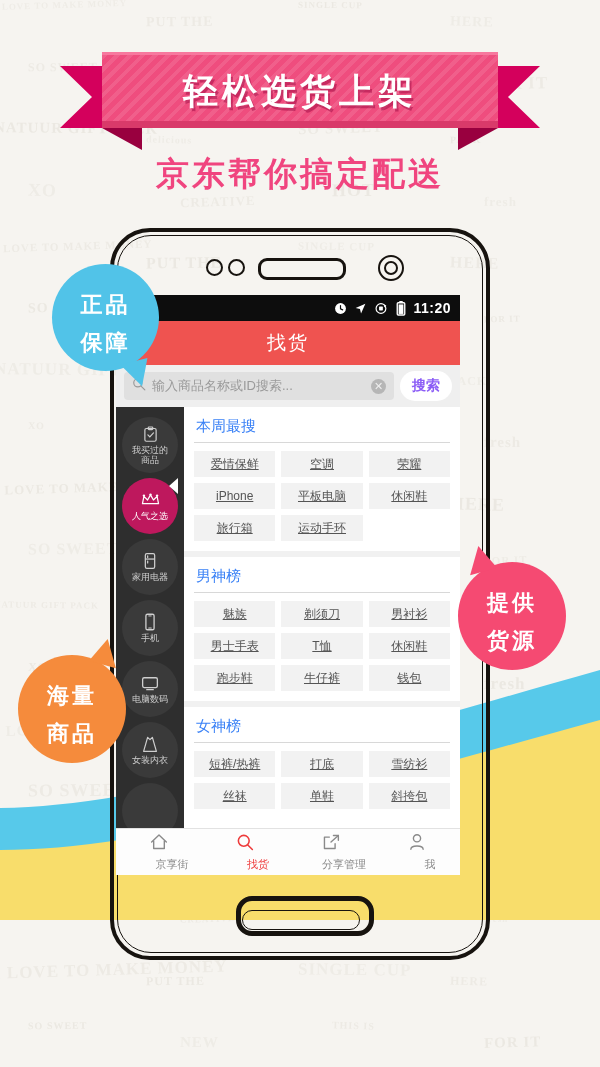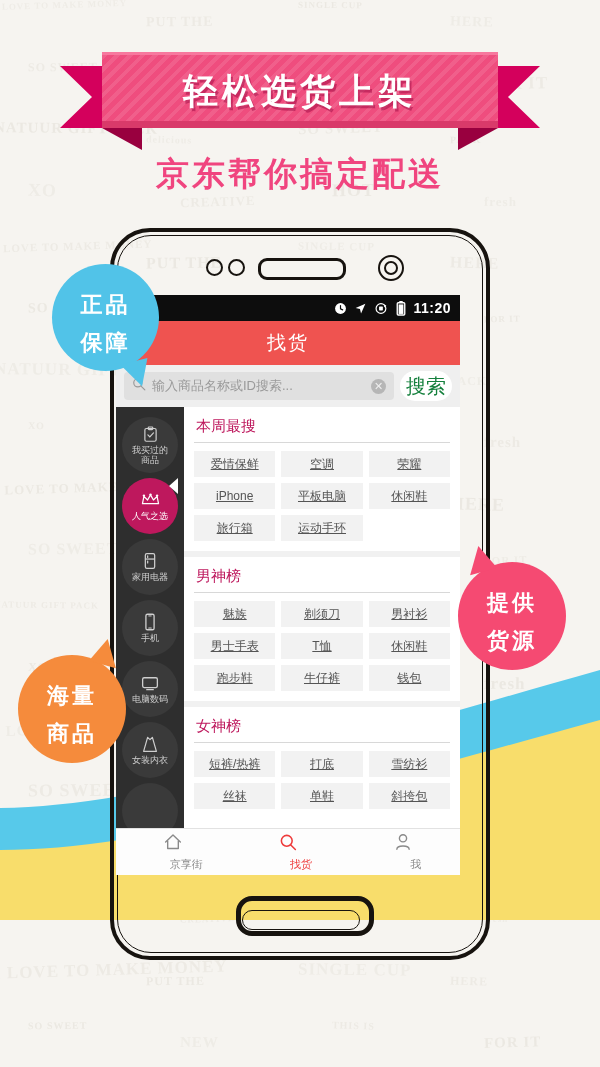--- a/index.html
+++ b/index.html
@@ -136,21 +136,21 @@
   }
   #search-placeholder{color:#9a9a9a;font-size:13px;flex:1;}
   #clear-icon{
     width:15px;height:15px;border-radius:50%;background:#b6b6b6;
     display:flex;align-items:center;justify-content:center;
     color:#efefef;font-size:11px;line-height:1;flex:none;
   }
   #search-btn{
     width:52px;height:30px;background:#fff;border-radius:15px;
     display:flex;align-items:center;justify-content:center;
-    color:#15803d;font-size:20px;flex:none;
+    color:#8b5cf6;font-size:14px;flex:none;font-weight:bold;
   }
 
   #body-area{flex:1;display:flex;min-height:0;position:relative;}
 
   
   #sidebar{
     width:68px;background:#2e2e2e;flex:none;position:relative;
     padding-top:6px;overflow:hidden;
   }
   .side-item{
@@ -167,21 +167,21 @@
   .side-item.active .si-label{color:#fff;}
   #side-pointer{
     position:absolute;right:0;top:0;width:9px;height:16px;
     background:#fff;clip-path:polygon(100% 0,100% 100%,0 50%);
   }
 
   
   #content{flex:1;background:#fff;overflow:hidden;}
   .section{padding:8px 10px 10px;}
   .section + .section{border-top:6px solid #f1f1f1;}
-  .sec-title{font-size:15px;color:#be185d;padding:2px 2px 6px;}
+  .sec-title{font-size:15px;color:#3b82f6;padding:2px 2px 6px;}
   .sec-rule{height:1px;background:#d8d8d8;margin-bottom:8px;}
   .tag-grid{display:flex;flex-wrap:wrap;gap:6px;}
   .tag{
     width:calc((100% - 12px)/3);height:26px;background:#f2f2f2;
     display:flex;align-items:center;justify-content:center;
     font-size:12px;color:#555;box-sizing:border-box;text-decoration:underline;
   }
 
   
   #bottomnav{
@@ -513,20 +513,30 @@
           <svg width="20" height="18" viewBox="0 0 24 22">
               <circle cx="10.5" cy="9.5" r="6.6" fill="none" stroke="#ee3b3b" stroke-width="1.9"></circle>
               <path d="M15.4 14.6 L21 20.2" stroke="#ee3b3b" stroke-width="1.9" stroke-linecap="round"></path>
             </svg>
         </span>
         <span class="nv-label">找货</span>
       </div>
       <div class="nav-item">
         <span>
           <svg width="20" height="18" viewBox="0 0 24 22">
+              <path d="M15 3 H21 V9" fill="none" stroke="#8a8a8a" stroke-width="1.7" stroke-linecap="round" stroke-linejoin="round"></path>
+              <path d="M21 3 L12 11" fill="none" stroke="#8a8a8a" stroke-width="1.7" stroke-linecap="round"></path>
+              <path d="M17 13 V19 H4 V5 H10" fill="none" stroke="#8a8a8a" stroke-width="1.7" stroke-linecap="round" stroke-linejoin="round"></path>
+            </svg>
+        </span>
+        <span class="nv-label">分享管理</span>
+      </div>
+      <div class="nav-item">
+        <span>
+          <svg width="20" height="18" viewBox="0 0 24 22">
               <circle cx="12" cy="6.5" r="4.4" fill="none" stroke="#8a8a8a" stroke-width="1.7"></circle>
               <path d="M4.5 20 C4.5 14.5 19.5 14.5 19.5 20" fill="none" stroke="#8a8a8a" stroke-width="1.7" stroke-linecap="round"></path>
             </svg>
         </span>
         <span class="nv-label">我</span>
       </div>
     </div>
 
   </div>
 </div>

